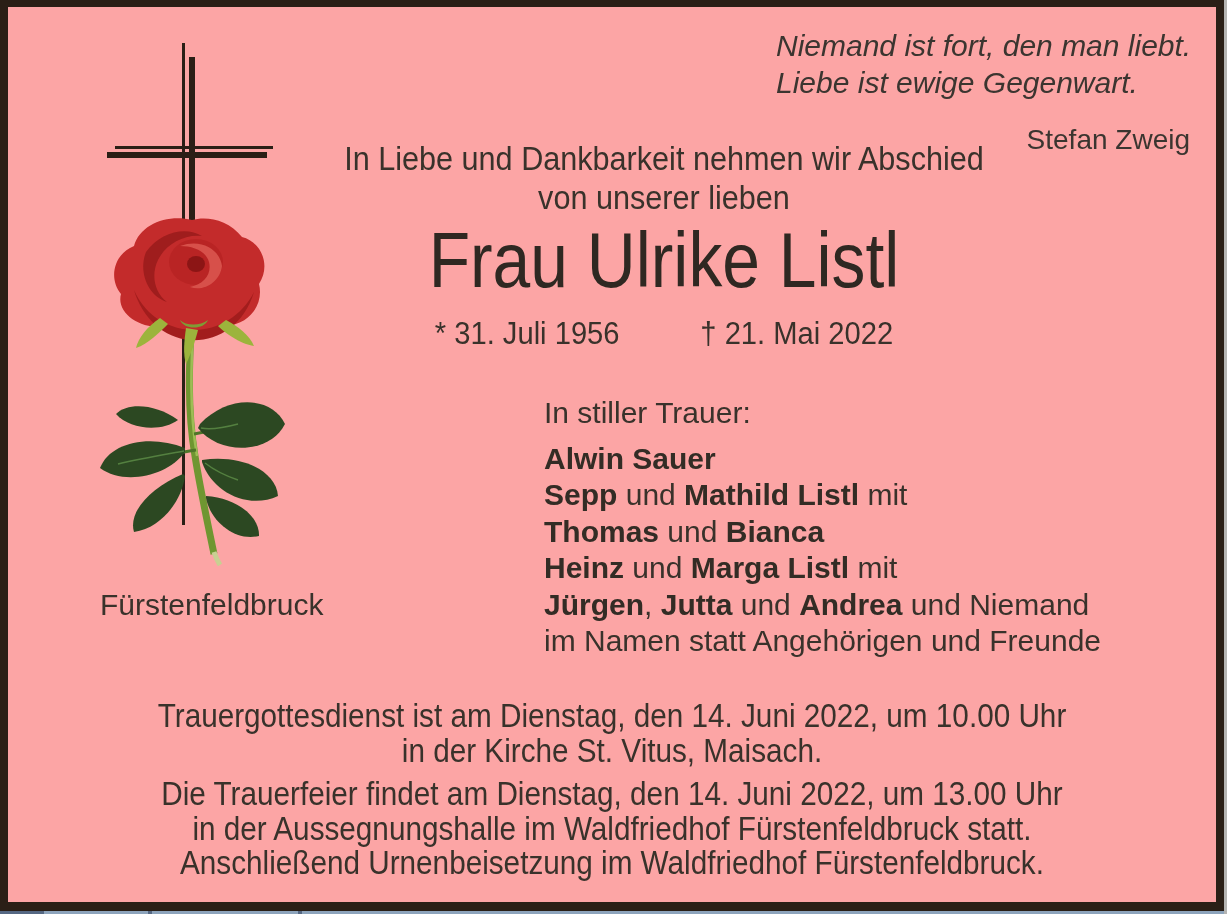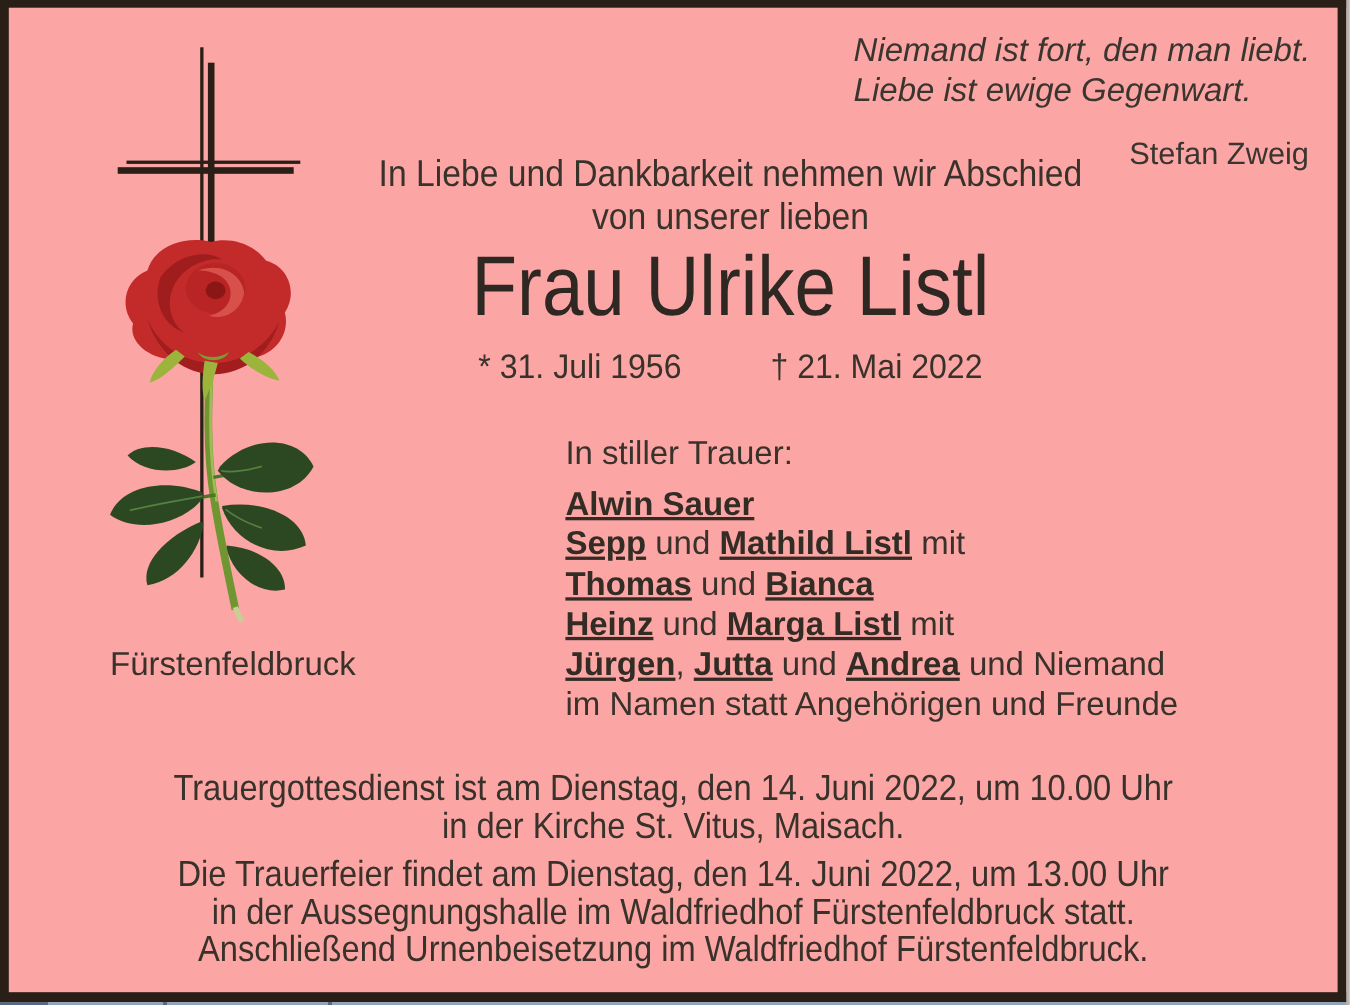--- a/index.html
+++ b/index.html
@@ -36,23 +36,23 @@
   
   .quote{position:absolute;left:776px;top:27px;width:416px;font-size:30px;line-height:37px;color:#3b3530;}
   .quote .qline{font-style:italic;}
   .quote .attr{font-style:normal;text-align:right;font-size:28px;margin-top:20px;padding-right:2px;}
   
   .centercol{position:absolute;left:300px;width:728px;text-align:center;}
   .intro{top:139px;font-size:34px;line-height:39px;transform:scaleX(.9);}
   .name{top:218px;font-size:77px;line-height:84px;color:var(--ink-dark);transform:scaleX(.88);white-space:nowrap;}
   .dates{top:316px;display:flex;justify-content:center;gap:86px;font-size:31px;transform:scaleX(.94);}
   
-  .mourners{position:absolute;left:514px;top:395px;font-size:30px;line-height:36.5px;}
+  .mourners{position:absolute;left:544px;top:395px;font-size:30px;line-height:36.5px;}
   .mourners .heading{margin-bottom:9px;}
-  .mourners .b{font-weight:700;color:#332c25;text-decoration:underline;}
+  .mourners .b{font-weight:700;color:#332c25;}
   
   .locations{position:absolute;left:100px;top:586px;font-size:30px;line-height:37px;}
   
   .announce{position:absolute;left:0;width:1224px;text-align:center;font-size:33px;line-height:34.5px;transform:scaleX(.9);}
   .announce1{top:699px;}
   .announce2{top:777px;}
 </style>
 </head>
 <body>
 

